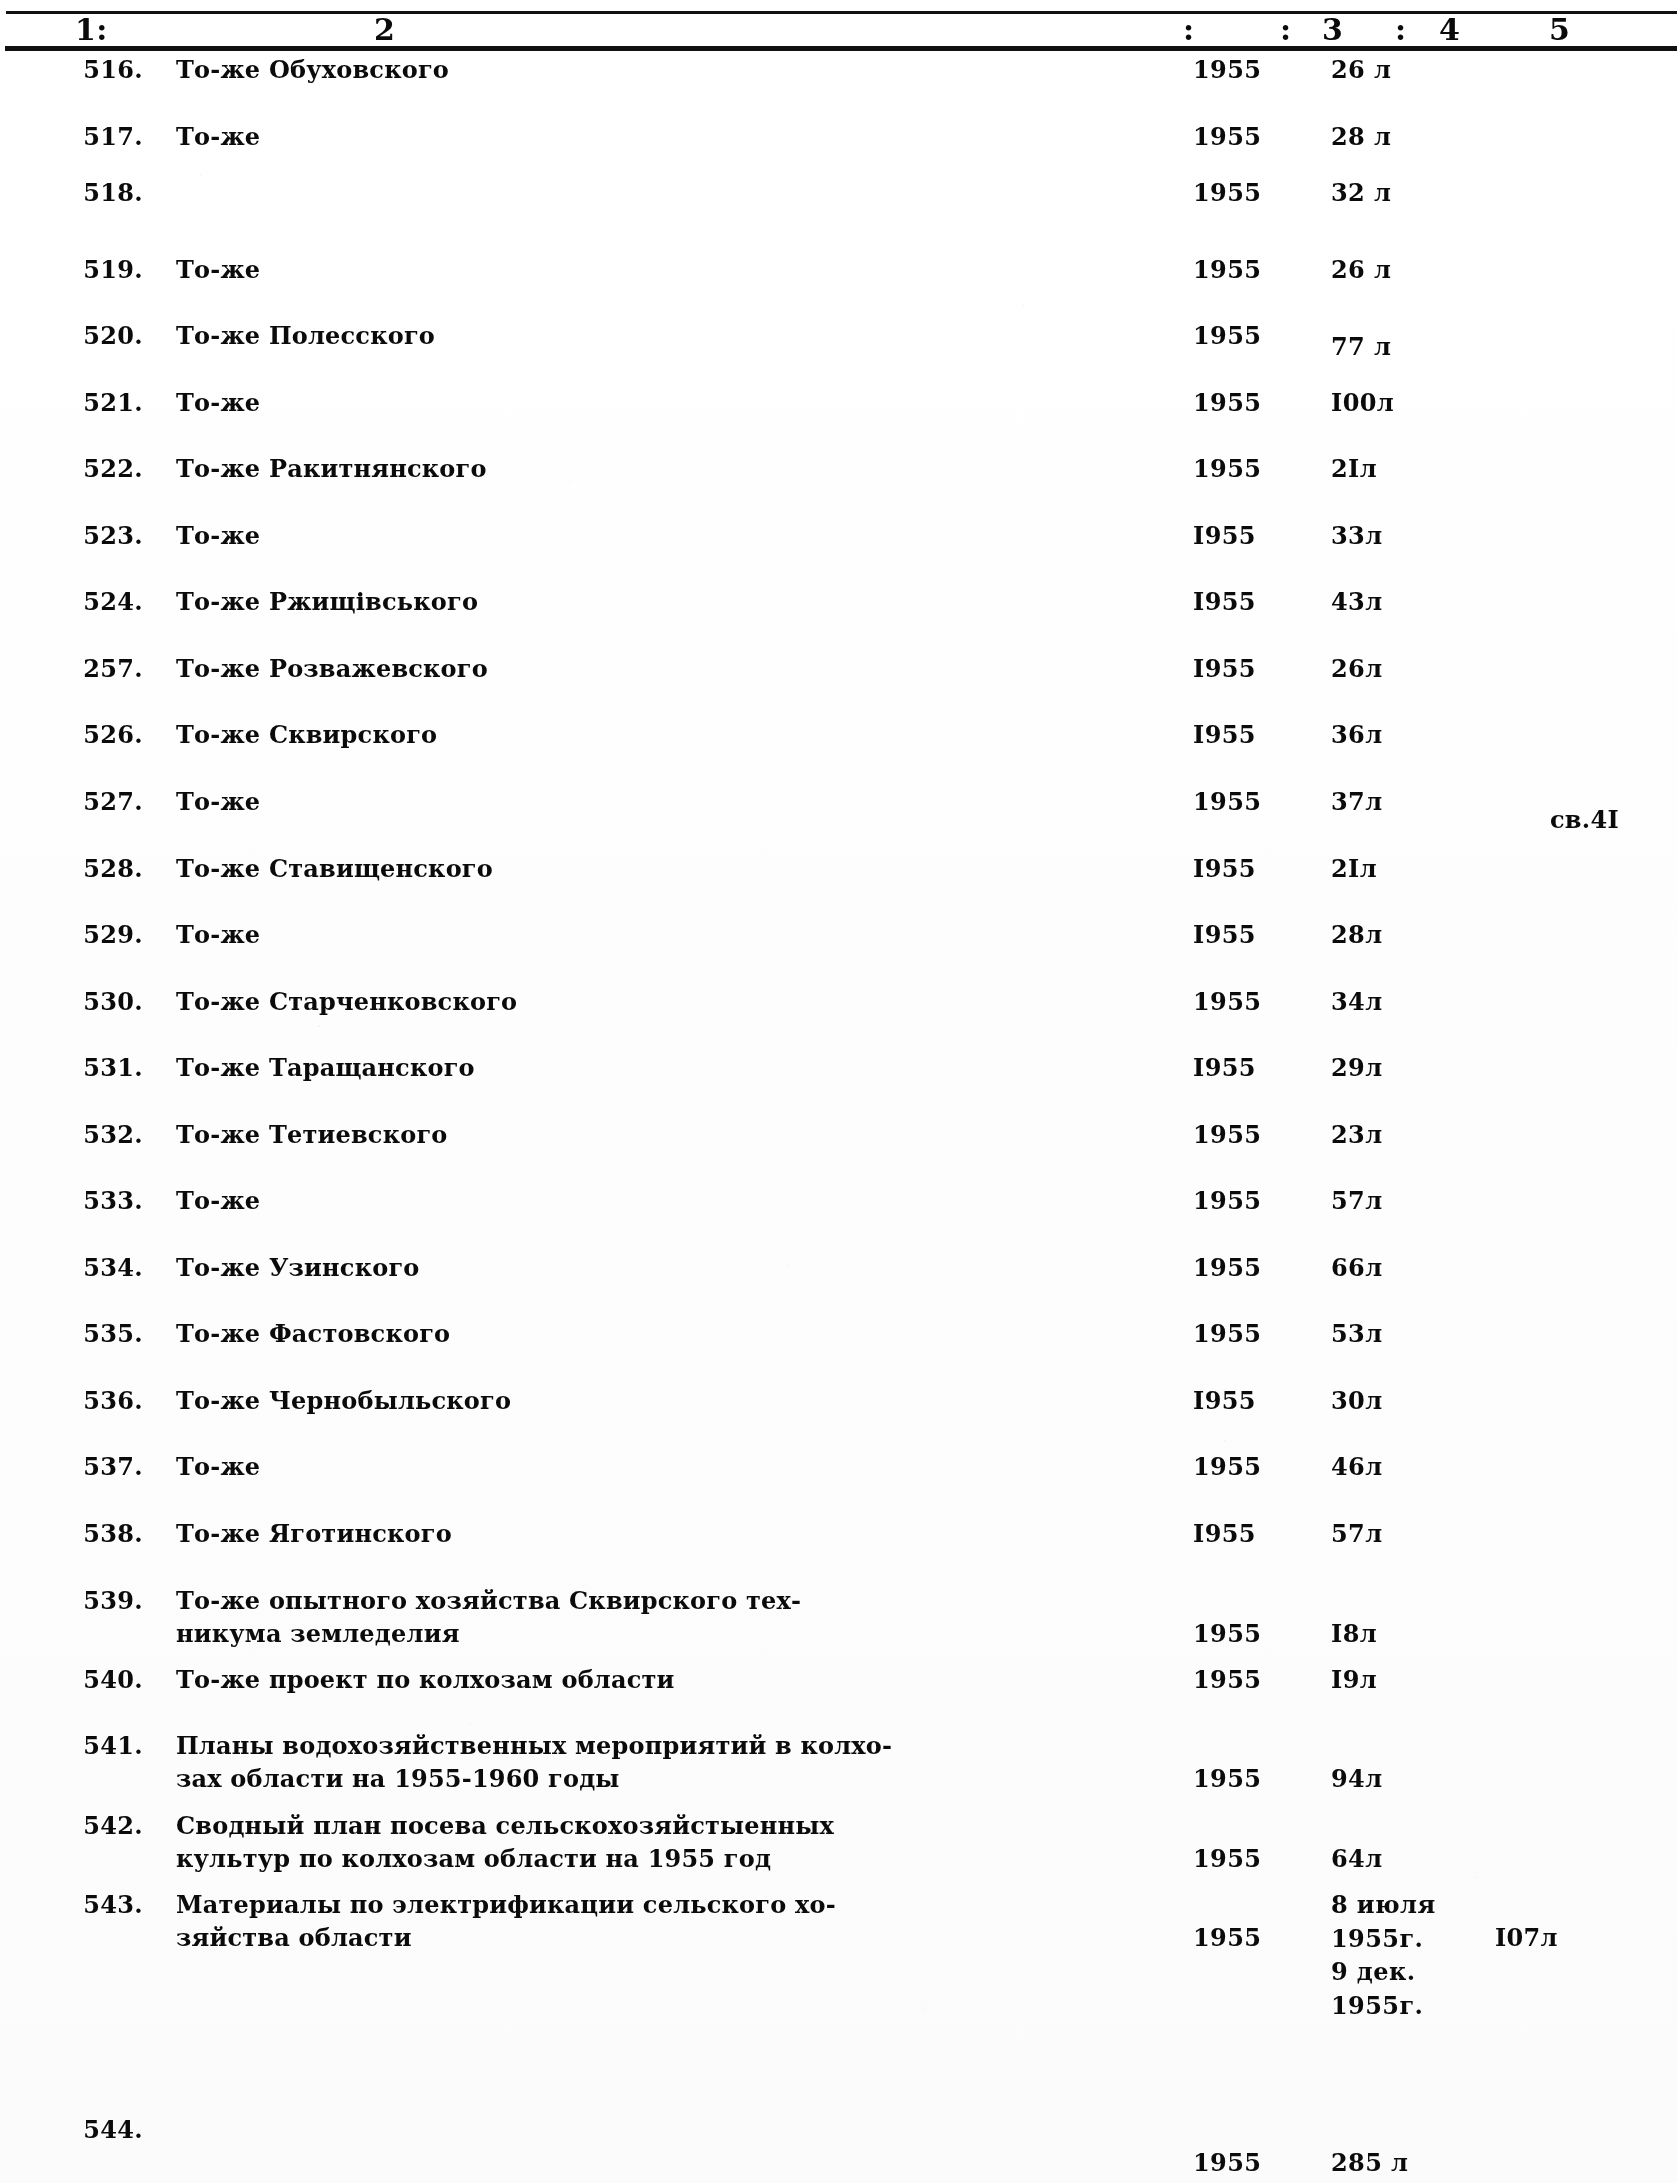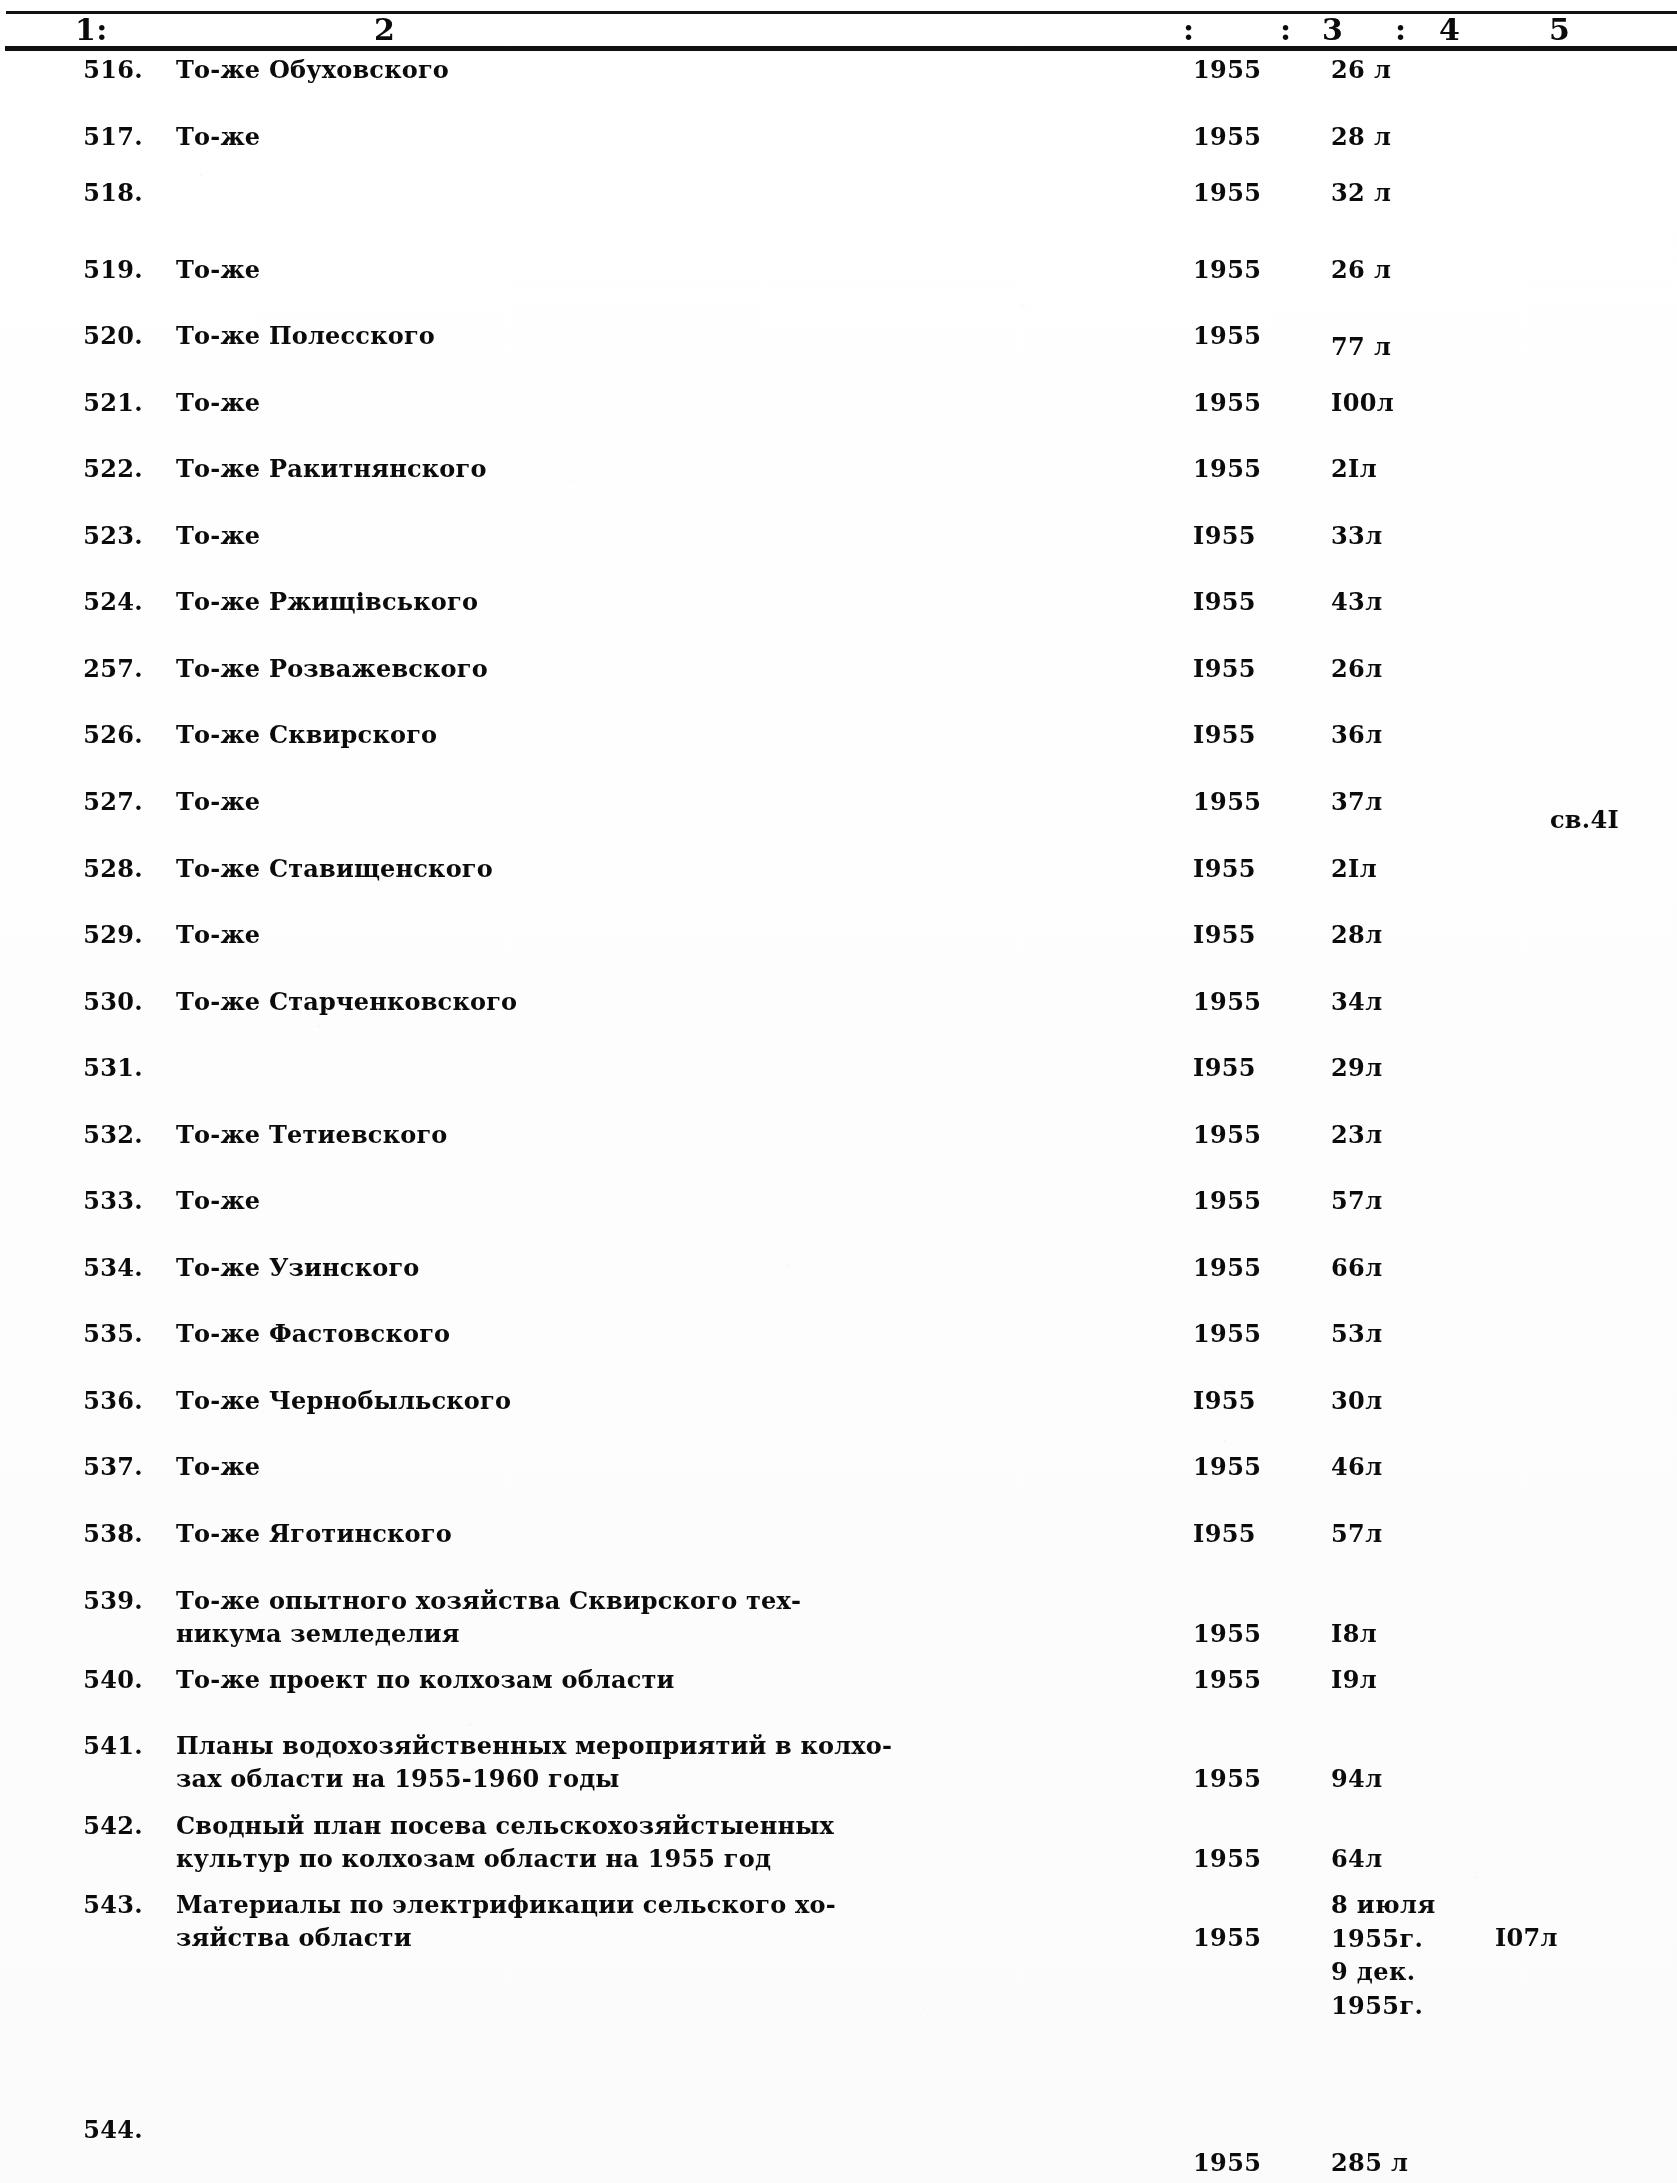--- a/index.html
+++ b/index.html
@@ -278,20 +278,23 @@
       <div class="row" style="position: absolute; top: 932px; height: 33px;">
         <div class="c-num">530.</div>
         <div class="c-title">
           <span class="ln">То-же Старченковского</span>
         </div>
         <div class="c-year" style="top: 0px;">1955</div>
         <div class="c-count" style="top: 0px;">34л</div>
       </div>
       <div class="row" style="position: absolute; top: 998px; height: 33px;">
         <div class="c-num">531.</div>
+        <div class="c-title">
+          <span class="ln">То-же Таращанского</span>
+        </div>
         <div class="c-year" style="top: 0px;">I955</div>
         <div class="c-count" style="top: 0px;">29л</div>
       </div>
       <div class="row" style="position: absolute; top: 1065px; height: 33px;">
         <div class="c-num">532.</div>
         <div class="c-title">
           <span class="ln">То-же Тетиевского</span>
         </div>
         <div class="c-year" style="top: 0px;">1955</div>
         <div class="c-count" style="top: 0px;">23л</div>

